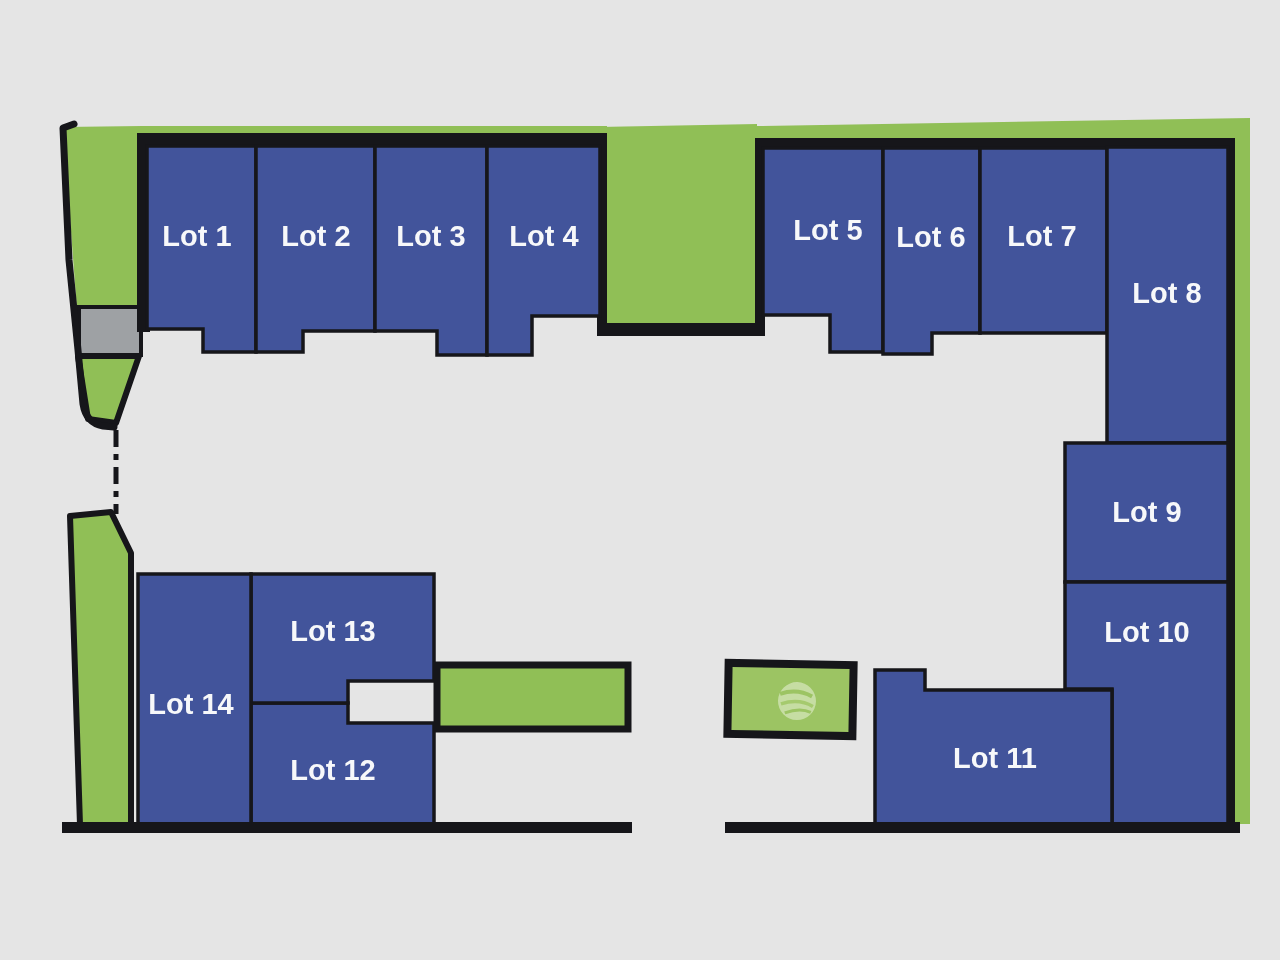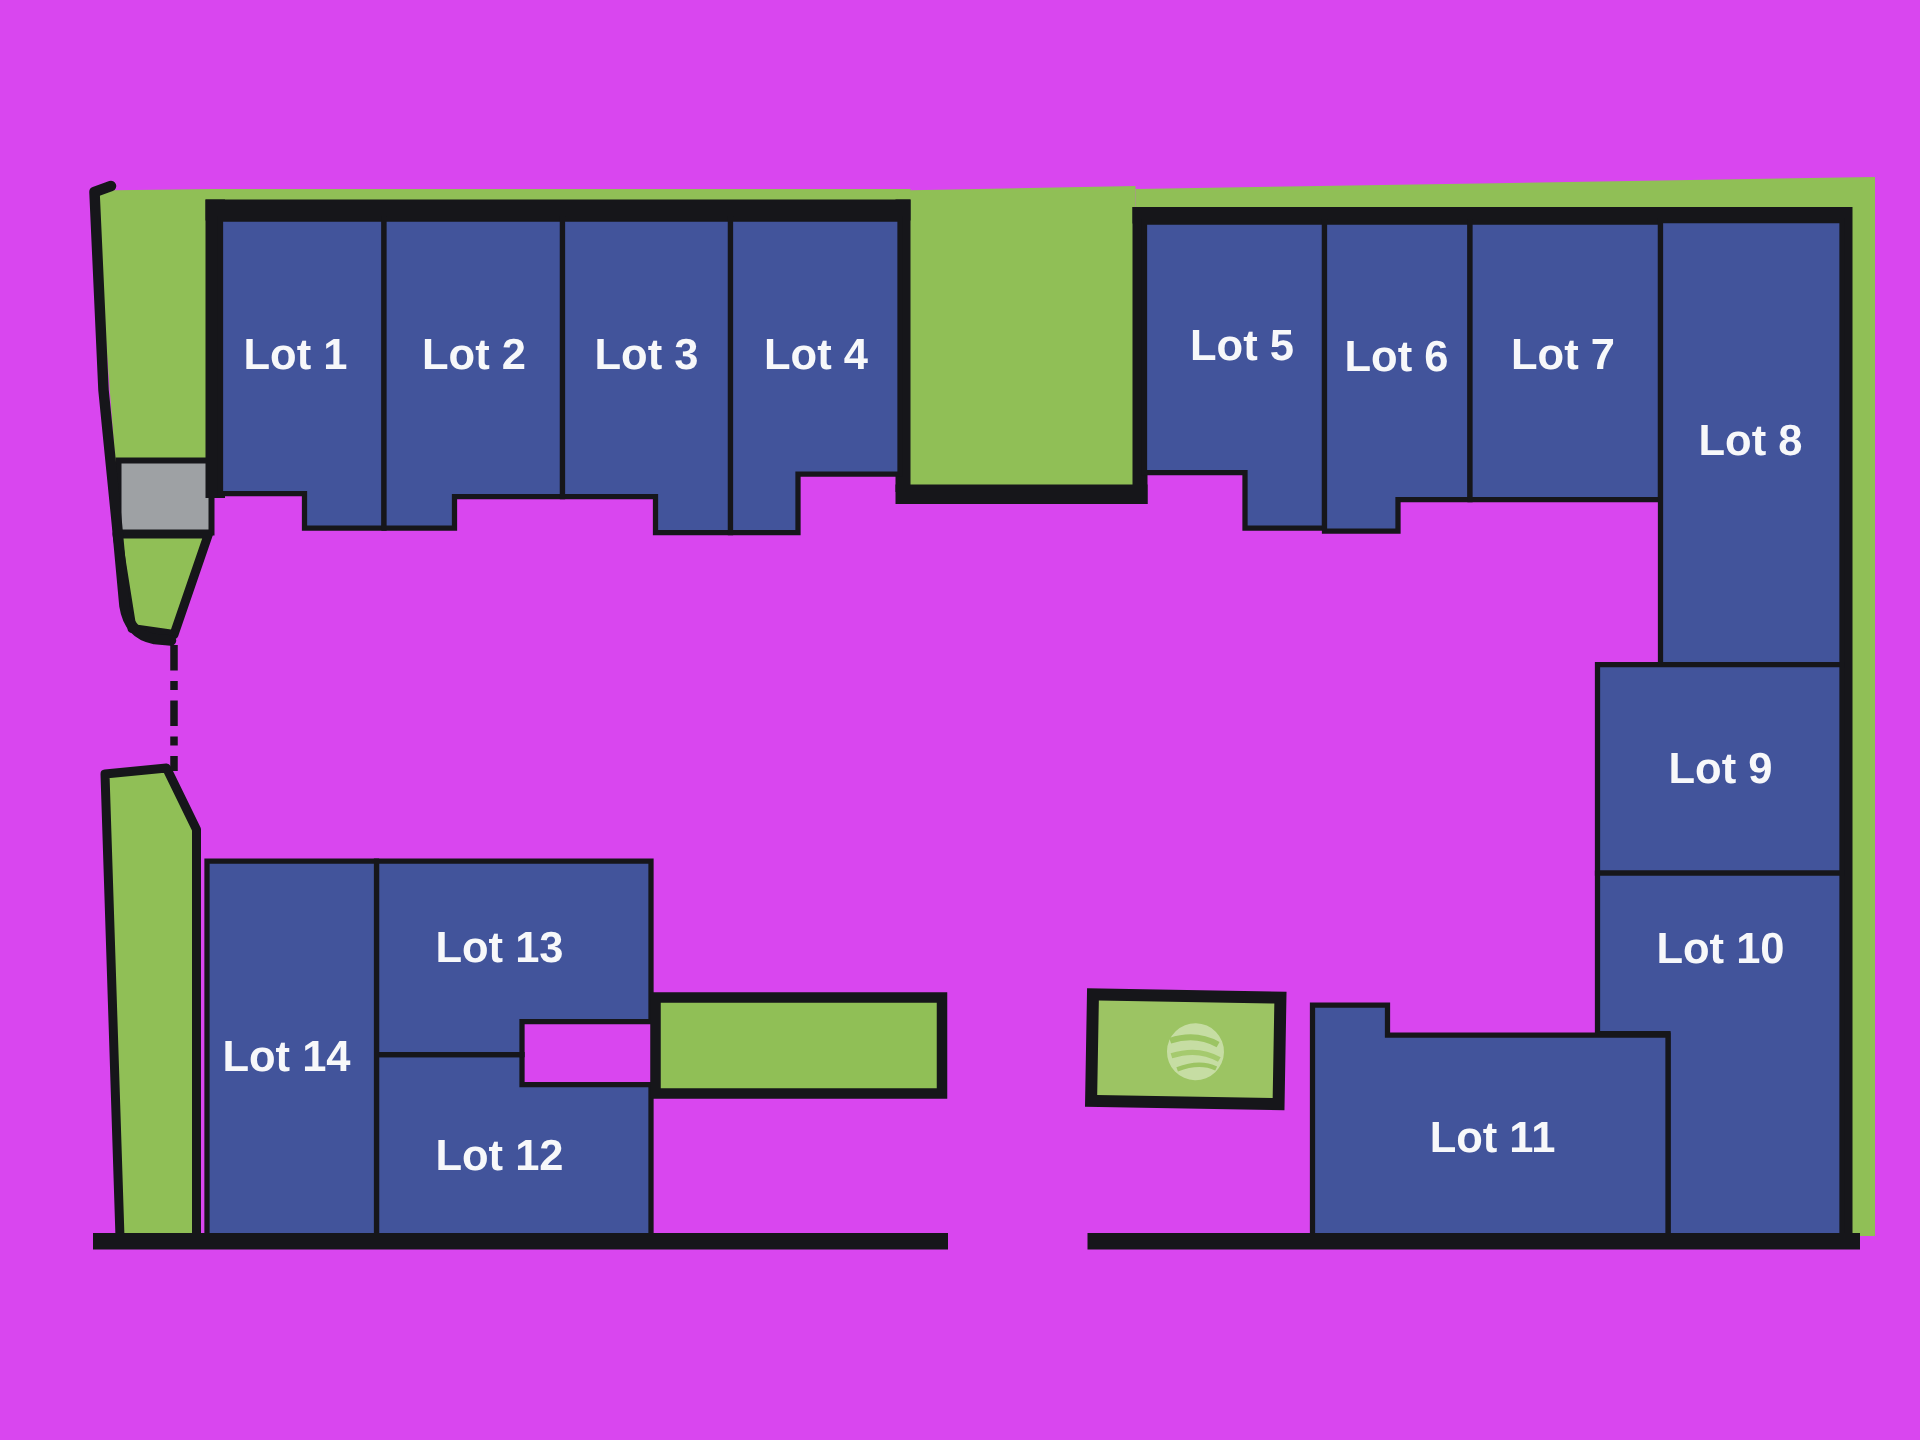--- a/index.html
+++ b/index.html
@@ -1,16 +1,16 @@
 <!DOCTYPE html>
 <html><head>
 <meta charset="utf-8">
 <style>
   html,body{margin:0;padding:0;background:#ffffff;}
-  #canvas{position:relative;width:1280px;height:960px;background:#d946ef;overflow:hidden;
+  #canvas{position:relative;width:1280px;height:960px;background:#e5e5e5;overflow:hidden;
           font-family:"Liberation Sans", sans-serif;}
   svg{position:absolute;left:0;top:0;}
   .lot{fill:#42549B;stroke:#16161a;stroke-width:3.5;stroke-linejoin:miter;}
   .green{fill:#90BF56;}
   .green-stroked{fill:#90BF56;stroke:#16161a;stroke-width:6;stroke-linejoin:round;}
   .black{fill:#16161a;}
   .lot-label{fill:#f7f8fa;font-weight:bold;font-size:29px;
              font-family:"Liberation Sans", sans-serif;text-anchor:middle;}
 </style>
 </head>

